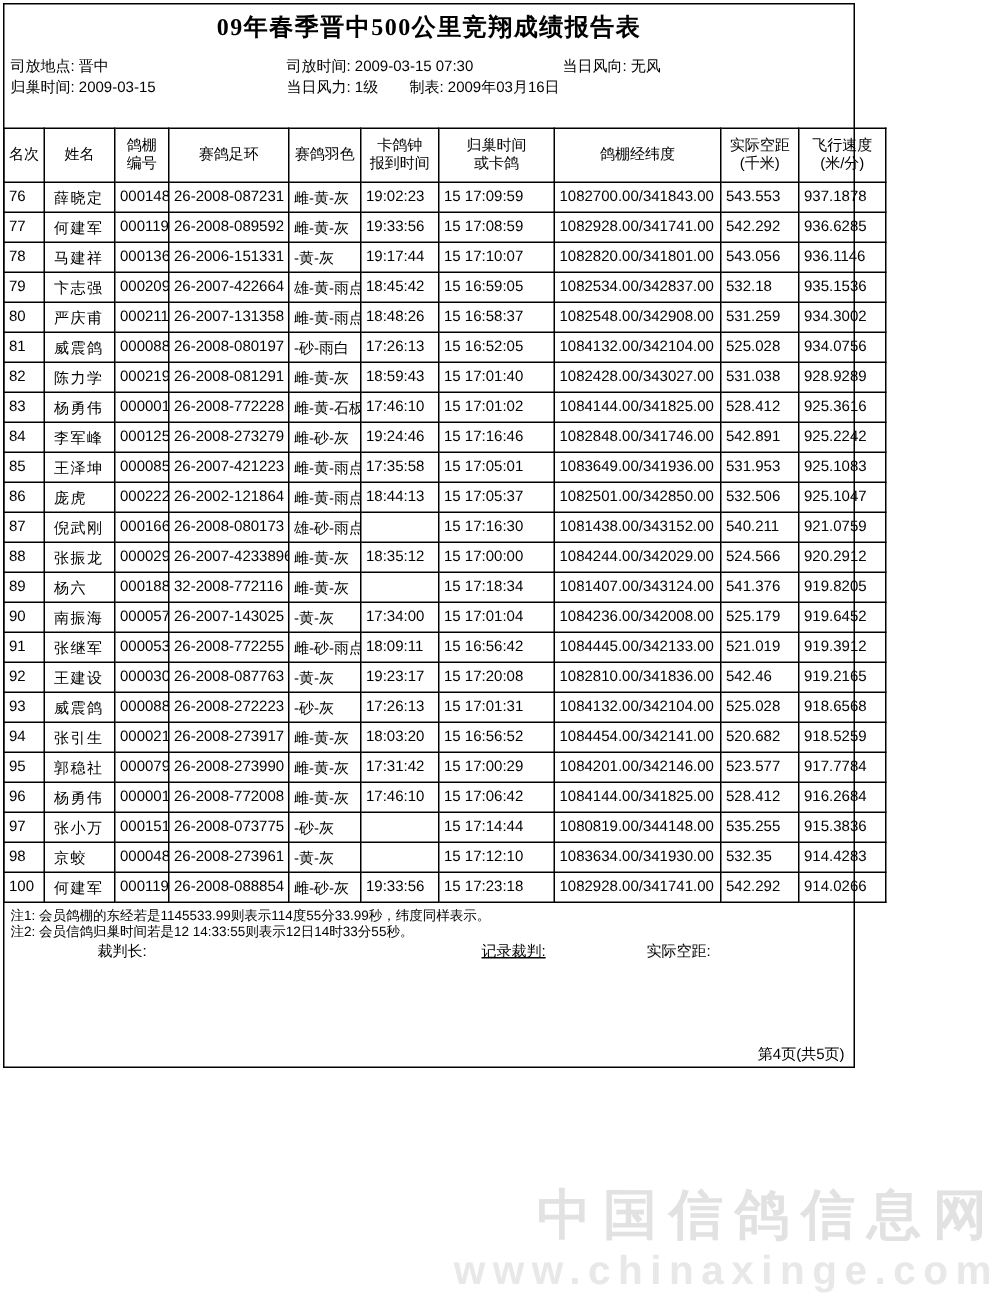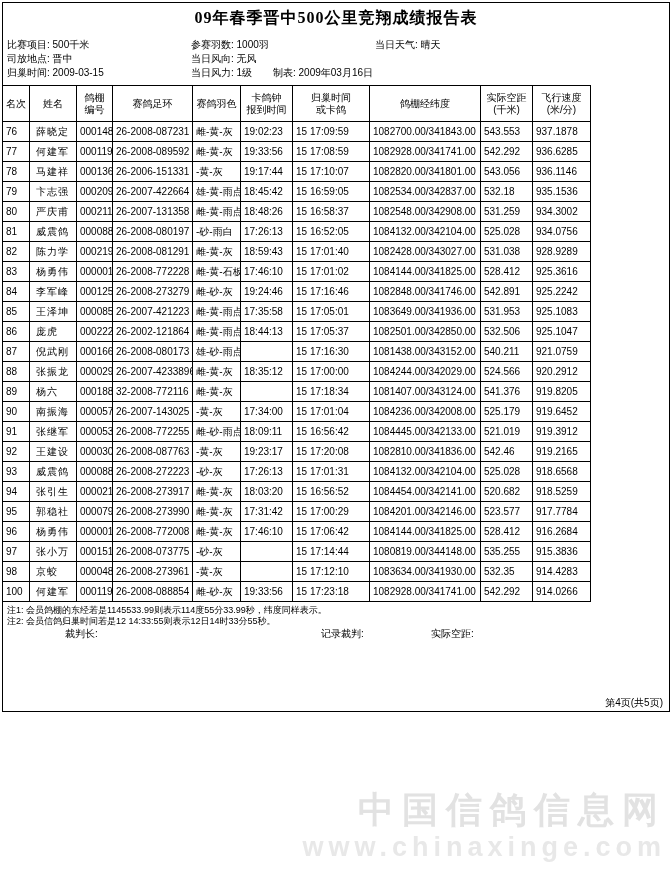--- a/index.html
+++ b/index.html
@@ -1,55 +1,51 @@
 <!DOCTYPE html>
 <html><head>
 <meta charset="utf-8">
 <style>
   html,body{margin:0;padding:0;background:#ffffff;}
   body{width:672px;height:872px;position:relative;font-family:"Liberation Sans",sans-serif;color:#000;}
-  .doc{position:absolute;left:2px;top:2px;width:668px;height:710px;border:1px solid #000;background:#fff;box-sizing:border-box;}
+  .doc{position:absolute;left:2px;top:2px;width:568px;height:710px;border:1px solid #000;background:#fff;box-sizing:border-box;}
   .title{width:100%;text-align:center;font-family:"Liberation Serif",serif;font-size:16px;font-weight:bold;padding-top:5px;height:22px;letter-spacing:1px;}
   .info{position:relative;font-size:10px;line-height:14px;padding:8px 0 0 4px;height:47px;}
   .info-line{display:flex;}
   .info-c1{width:184px;flex:none;}
   .info-c2{width:184px;flex:none;}
   .info-c3{width:82px;flex:none;}
   .info-made{flex:none;}
   table{border-collapse:collapse;table-layout:fixed;width:588px;margin-left:-1px;}
   col.c1{width:27px}col.c2{width:47px}col.c3{width:36px}col.c4{width:80px}col.c5{width:48px}
   col.c6{width:52px}col.c7{width:77px}col.c8{width:111px}col.c9{width:52px}col.c10{width:58px}
   th,td{border:1px solid #000;font-size:10px;font-weight:normal;padding:0 2px 0 3px;overflow:hidden;white-space:nowrap;text-align:left;box-sizing:border-box;}
   th{white-space:pre-line;text-align:center;line-height:12px;height:36px;vertical-align:middle;padding:1px;}
   td{height:20px;vertical-align:middle;}
   td:nth-child(2){padding-left:6px;letter-spacing:1px;}
   .notes{font-size:9px;line-height:11px;padding:3px 0 0 4px;}
   .judges{position:relative;font-size:10px;height:14px;}
   .judge-chief{position:absolute;left:62px;}
-  .judge-record{position:absolute;left:318px;}
+  .judge-record{position:absolute;left:318px;text-decoration:underline;}
   .judge-assign{position:absolute;left:428px;}
   .pageno{position:absolute;right:6px;bottom:1px;font-size:10px;}
   .watermark{position:absolute;right:6px;bottom:8px;text-align:right;color:#e2e2e2;user-select:none;margin-top:32px;}
   .wm-name{font-size:36px;font-weight:bold;letter-spacing:8px;line-height:40px;}
   .wm-url{font-size:27px;font-weight:bold;letter-spacing:5px;line-height:34px;color:#e8e8e8;}
 </style>
 </head>
 <body>
 
 <div class="doc">
   <div class="title">09年春季晋中500公里竞翔成绩报告表</div>
 
   <div class="info">
     <div class="info-line">
-      <span class="info-c1">比赛项目: 500千米</span>
-      <span class="info-c2">参赛羽数: 1000羽</span>
-      <span class="info-c3">当日天气: 晴天</span>
-    </div>
-    <div class="info-line">
       <span class="info-c1">司放地点: 晋中</span>
+      <span class="info-c2">司放时间: 2009-03-15 07:30</span>
       <span class="info-c3">当日风向: 无风</span>
     </div>
     <div class="info-line">
       <span class="info-c2">归巢时间: 2009-03-15</span>
       <span class="info-c3">当日风力: 1级</span>
       <span class="info-made">制表: 2009年03月16日</span>
     </div>
   </div>
 
   <table>

